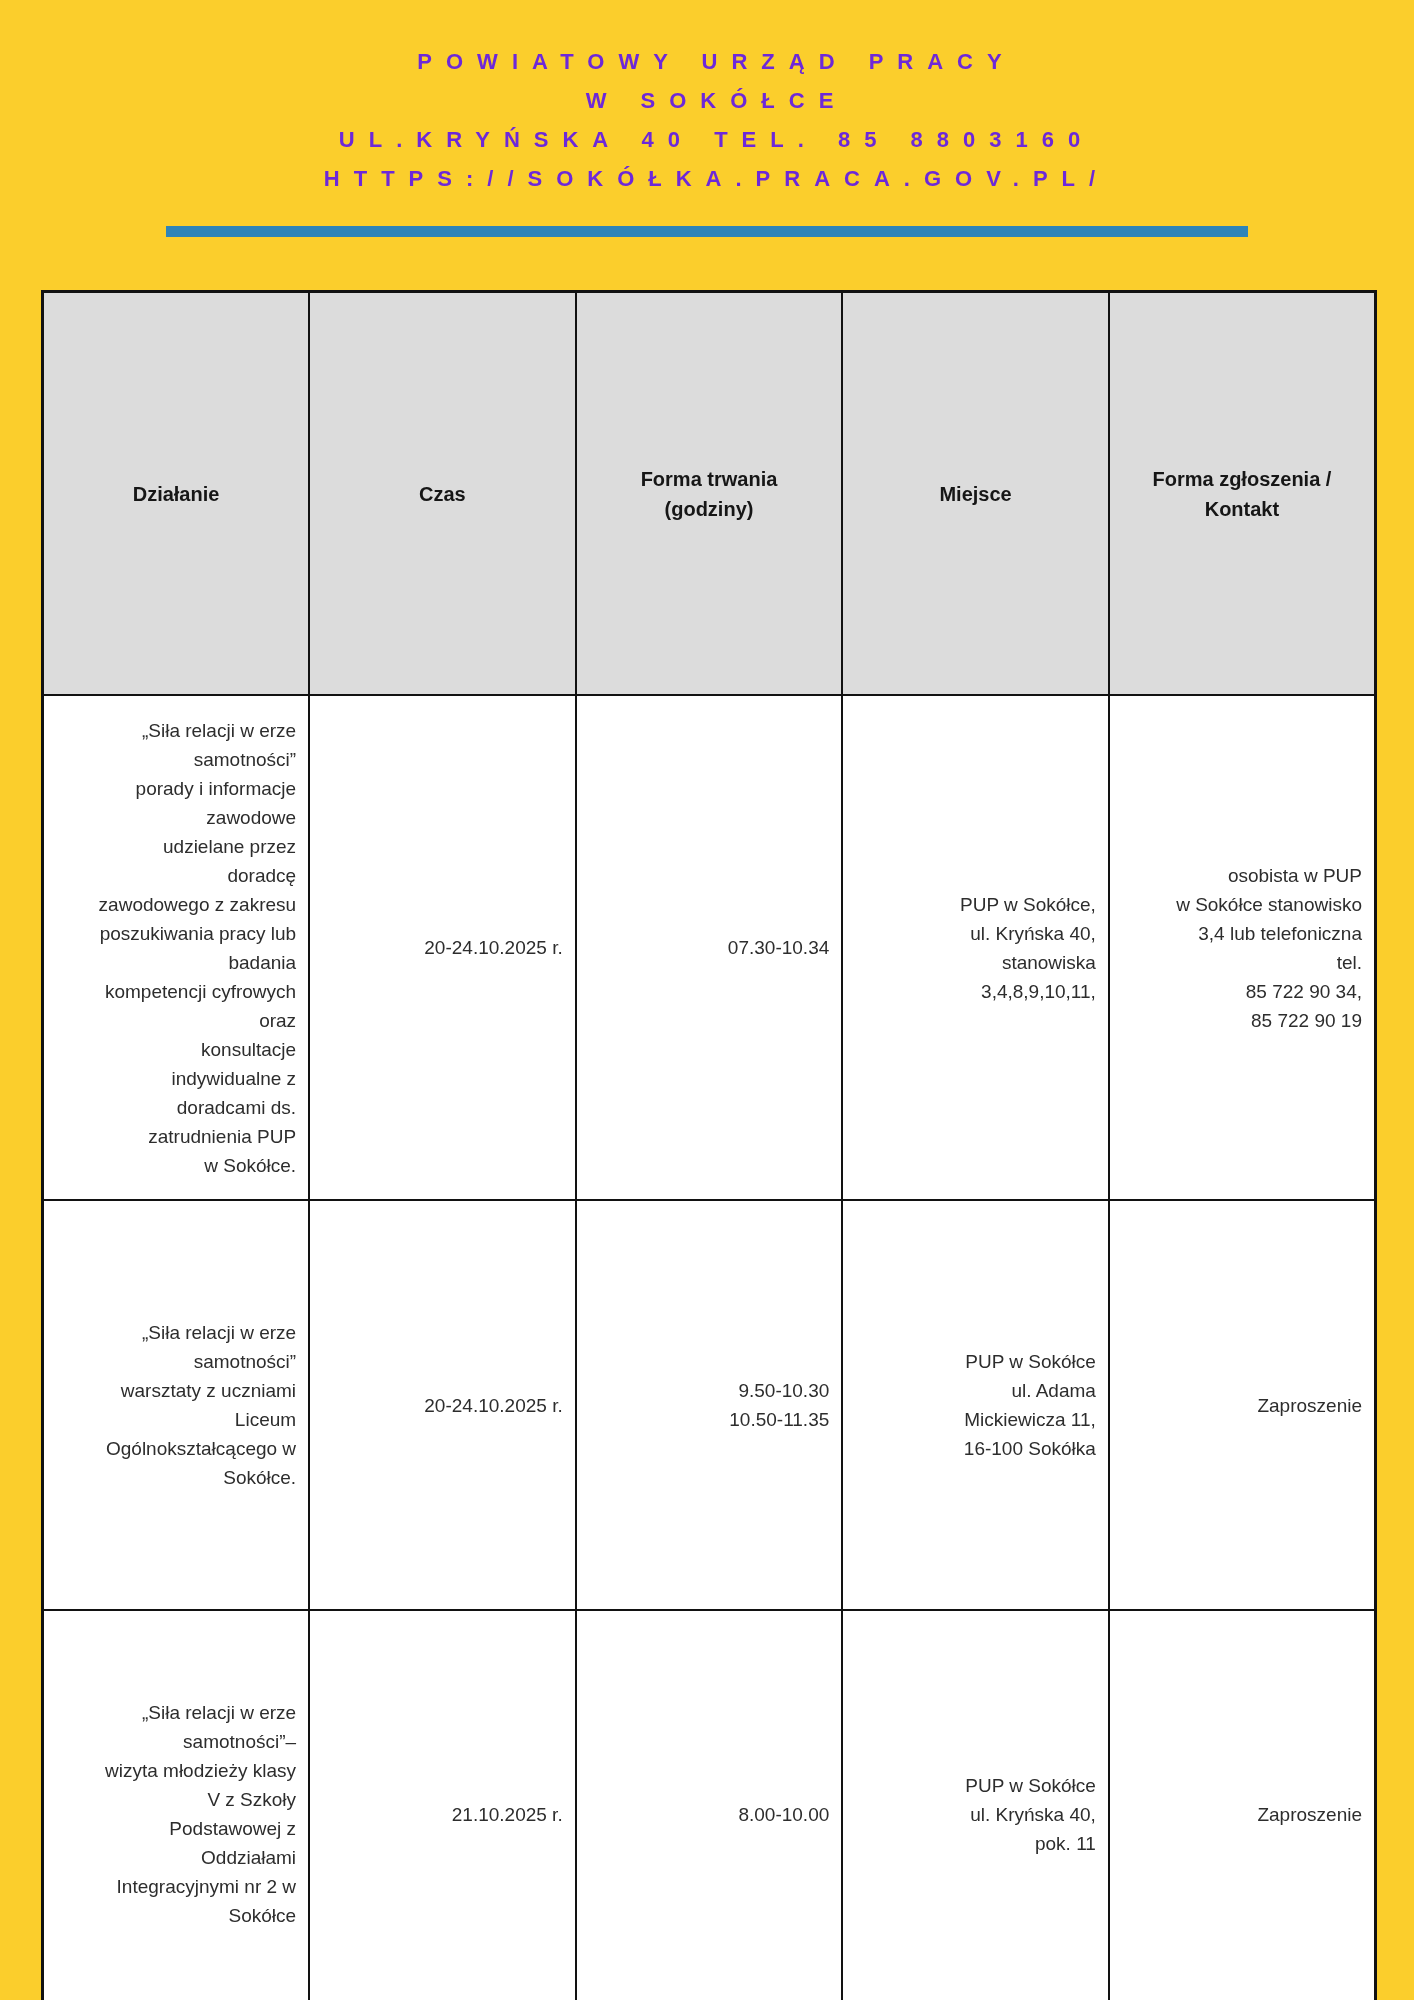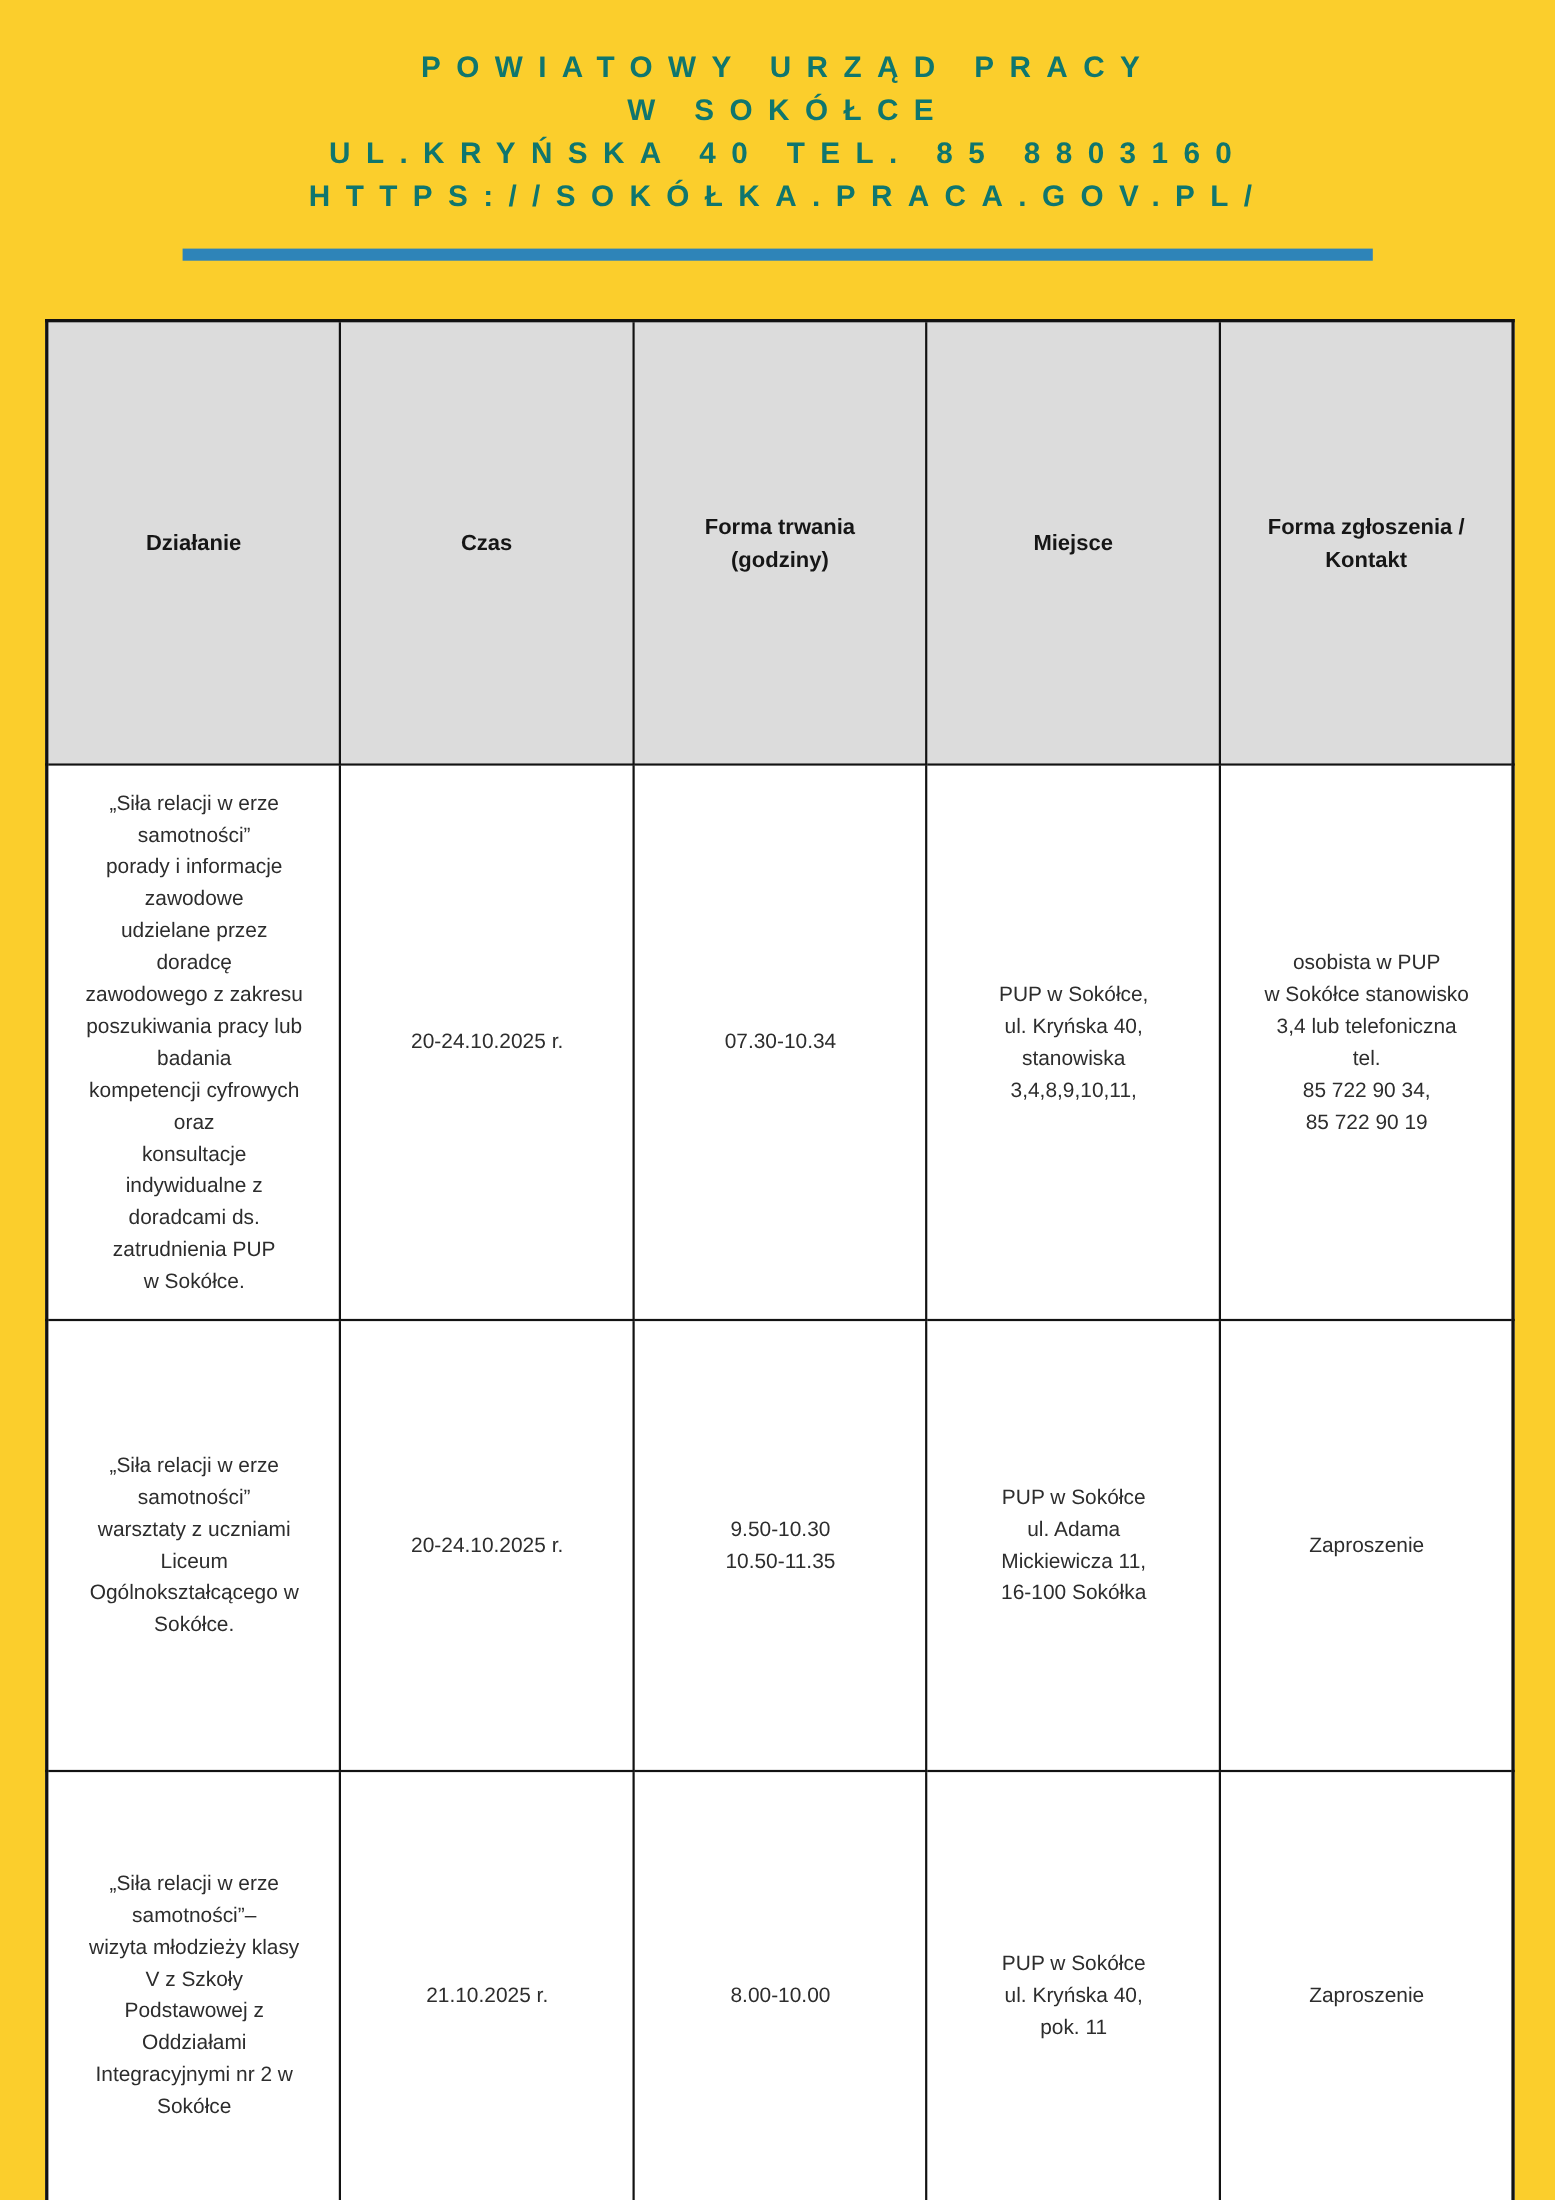--- a/index.html
+++ b/index.html
@@ -11,23 +11,23 @@
     height: 2000px;
     position: relative;
     background: #fbce2c;
     font-family: "Liberation Sans", "DejaVu Sans", sans-serif;
     overflow: hidden;
   }
   
   .masthead {
     padding-top: 42px;
     text-align: center;
-    color: #0f766e;
+    color: #6d28d9;
     font-weight: bold;
-    font-size: 27px;
+    font-size: 22px;
     letter-spacing: 14px;
     line-height: 39px;
     white-space: nowrap;
     padding-left: 19px;
   }
   .blue-rule {
     width: 1082px;
     height: 11px;
     background: #2e84b8;
     margin: 28px auto 0 auto;
@@ -62,21 +62,21 @@
     line-height: 30px;
     text-align: center;
     padding: 8px 10px;
     height: 385px;
   }
   table.schedule td {
     color: #2d2d2d;
     font-size: 19px;
     font-weight: normal;
     line-height: 29px;
-    text-align: center;
+    text-align: right;
     padding: 10px 12px 10px 13px;
   }
   tr.row-1 td { height: 483px; }
   tr.row-2 td { height: 388px; }
   tr.row-3 td { height: 386px; }
 </style>
 </head>
 <body>
 
 <header class="masthead">

